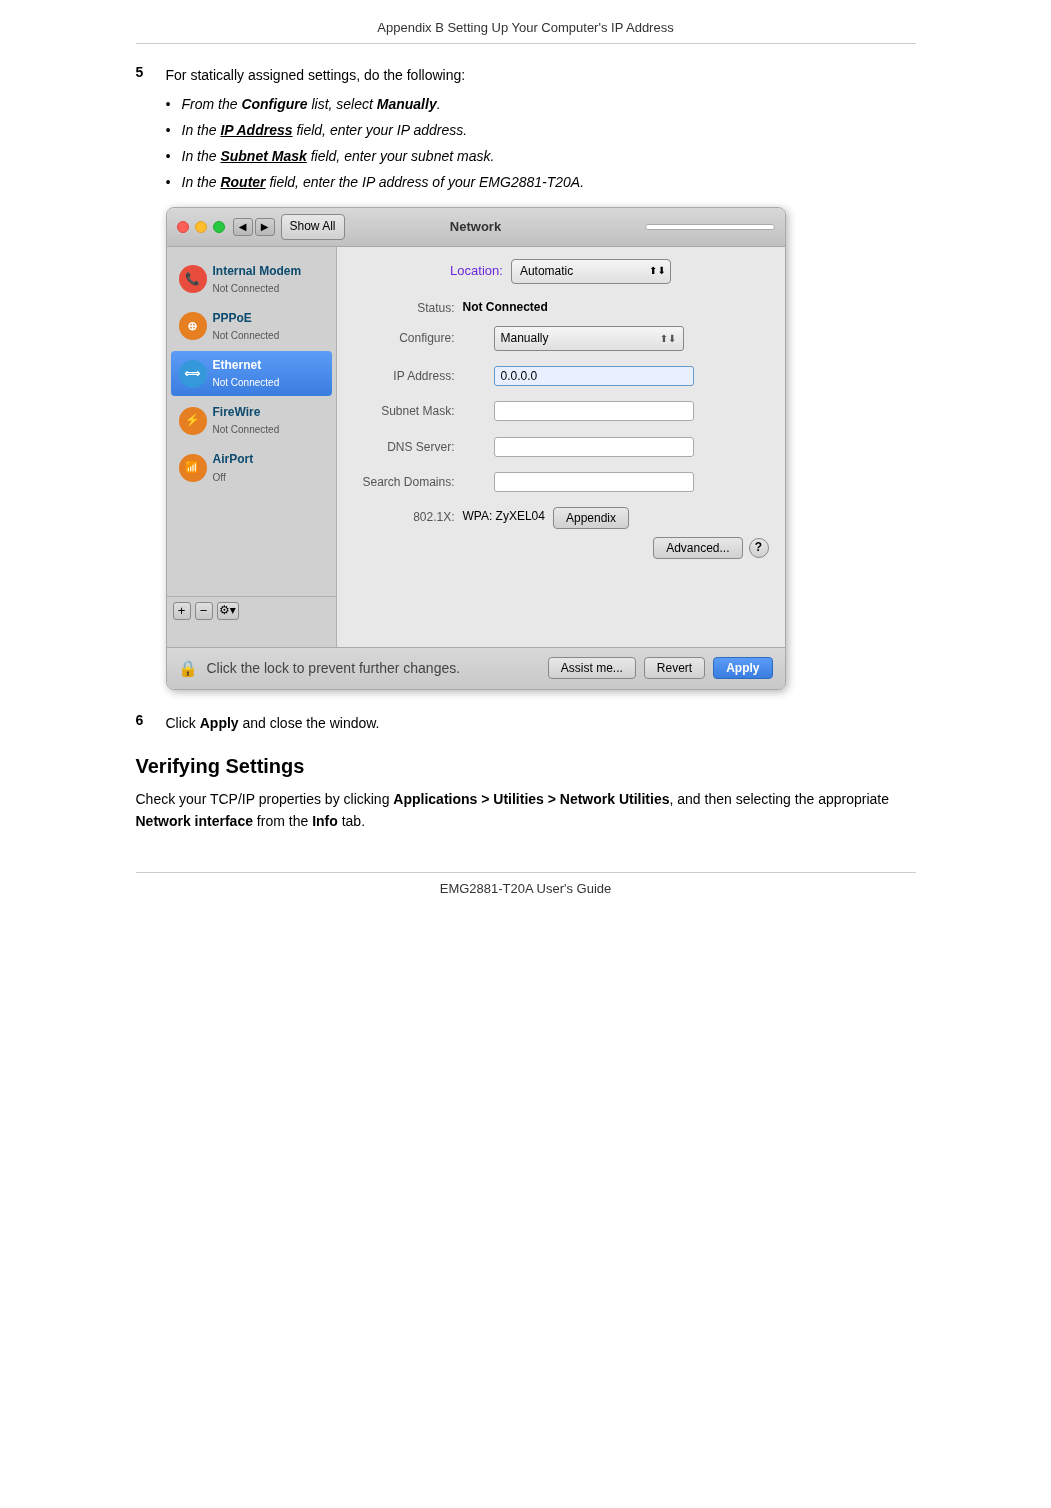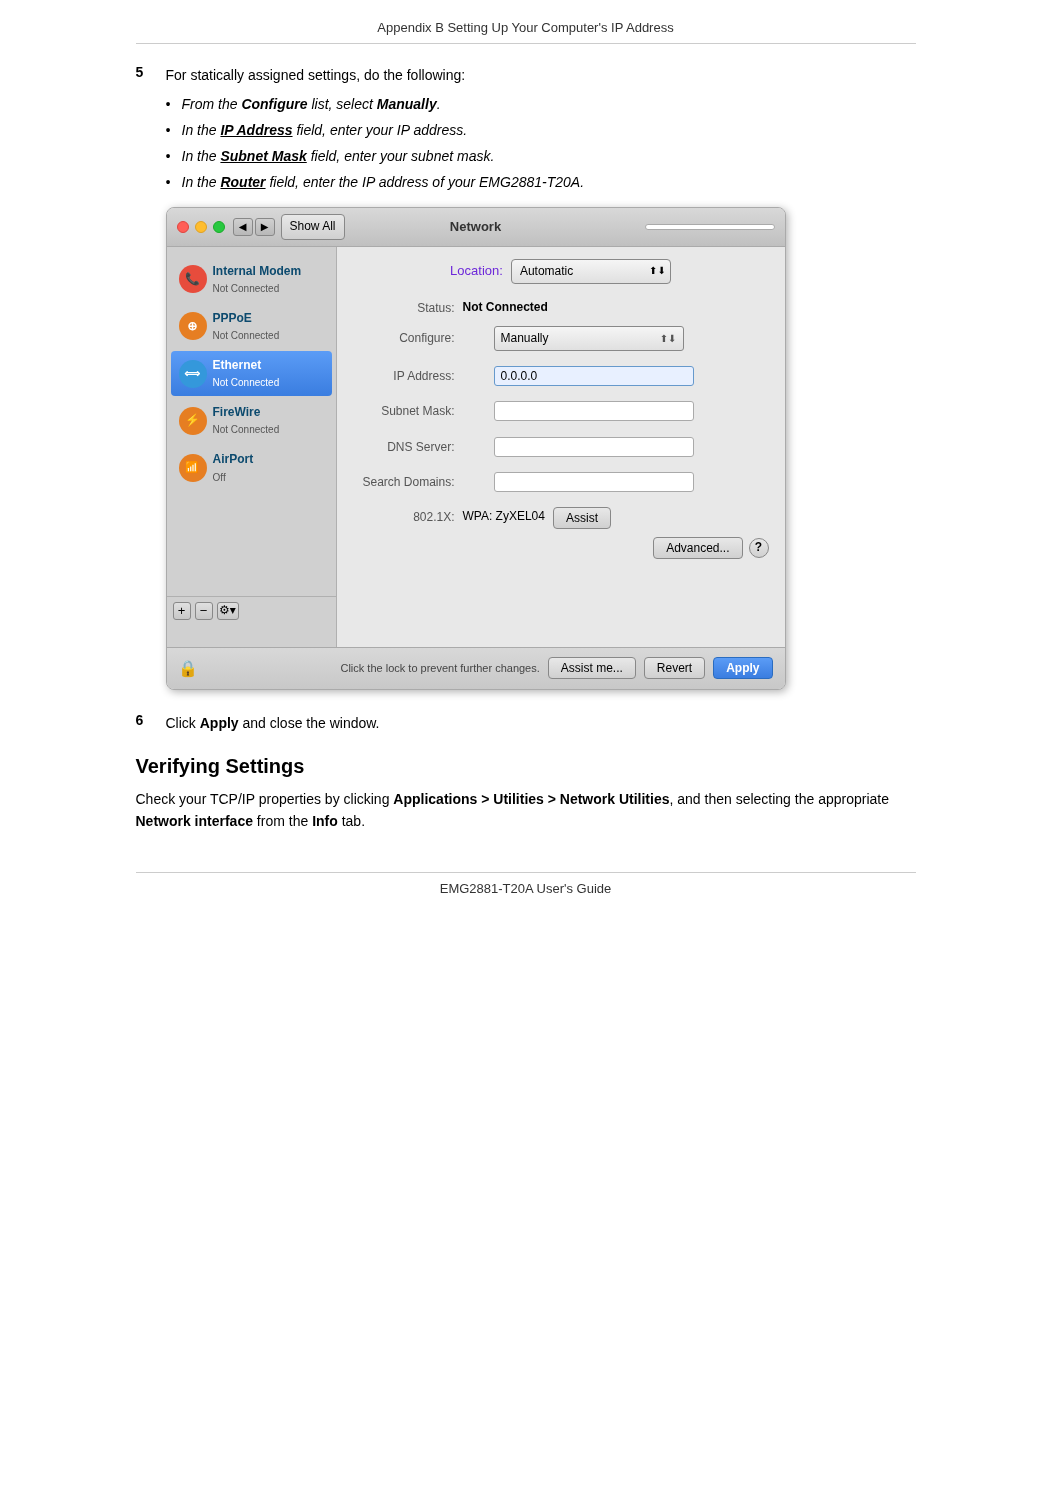--- a/index.html
+++ b/index.html
@@ -393,24 +393,23 @@
       align-items: center;
       gap: 8px;
     }
 
     .mac-lock-icon {
       font-size: 16px;
       color: #555;
     }
 
     .mac-lock-text {
-      font-size: 11px;
+      font-size: 14px;
       color: #444;
       flex: 1;
-      text-align: right;
     }
 
     .mac-footer-btn {
       background: linear-gradient(to bottom, #e8e8e8, #d0d0d0);
       border: 1px solid #888;
       border-radius: 4px;
       padding: 3px 12px;
       font-size: 12px;
       cursor: pointer;
     }
@@ -616,21 +615,21 @@
             </div>
 
             <div class="mac-input-row">
               <span class="mac-field-label">Search Domains:</span>
               <input class="mac-input" type="text" value="" style="">
             </div>
 
             <div class="mac-8021x-row">
               <span class="mac-field-label">802.1X:</span>
               <span style="font-size:12px;">WPA: ZyXEL04</span>
-              <button class="mac-connect-btn">Assist</button>
+              <button class="mac-connect-btn">Appendix</button>
             </div>
 
             <div class="mac-advanced-row">
               <button class="mac-advanced-btn">Advanced...</button>
               <div class="mac-question-btn">?</div>
             </div>
           </div>
         </div>
 
         <div class="mac-footer-bar">

